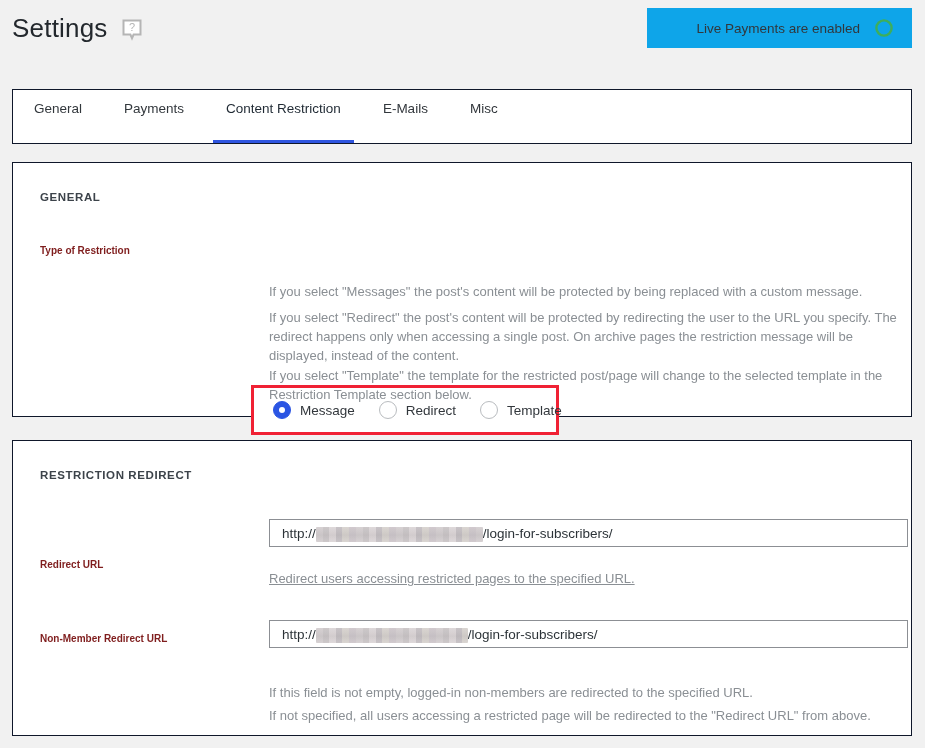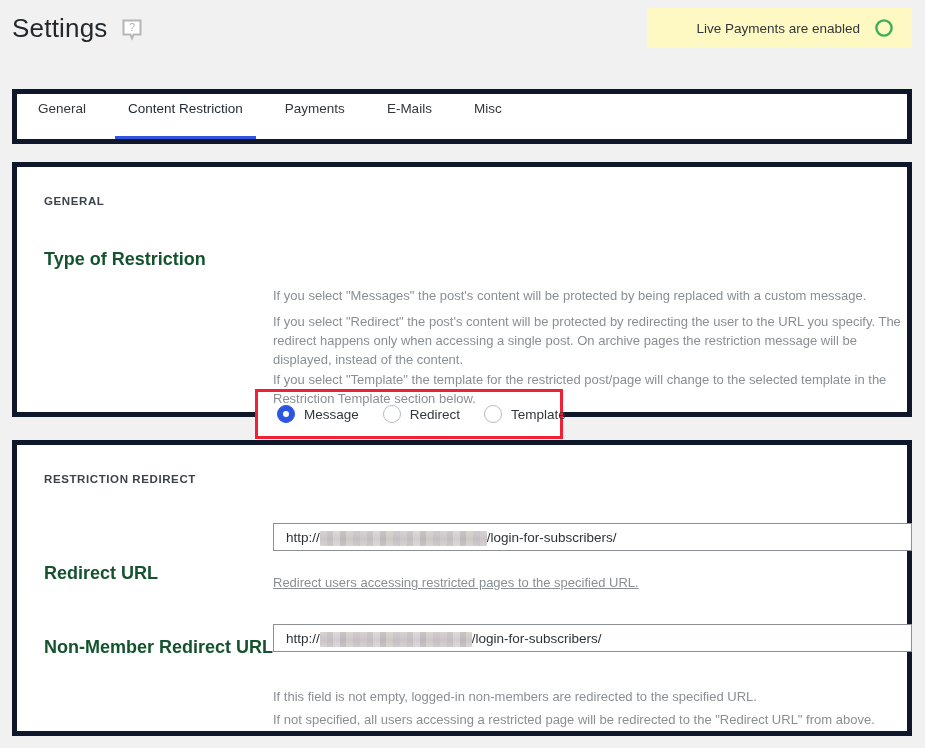--- a/index.html
+++ b/index.html
@@ -21,32 +21,32 @@
     display: flex; align-items: center; gap: 10px;
   }
   .page-title {
     font-size: 26px; font-weight: 400; color: #23282d; letter-spacing: .2px; text-align: right;
   }
   .help-icon { display: block; width: 28px; height: 28px; margin-top: 4px; }
 
   .live-badge {
     position: absolute; right: 13px; top: 8px;
     height: 40px; min-width: 265px;
-    background: #fef9c3;
+    background: #0ea5e9;
     display: flex; align-items: center; justify-content: flex-end;
     gap: 14px; padding: 0 18px 0 22px;
   }
   .live-badge-text { font-size: 13.5px; color: #32373c; }
   .green-ring { display: block; width: 20px; height: 20px; }
 
   
   .card {
     position: absolute;
     background: #ffffff;
-    border: 5px solid #0f172a;
+    border: 1px solid #0f172a;
   }
   .tabs-card { left: 12px; top: 89px; width: 900px; height: 55px; }
   .tabs {
     display: flex; align-items: flex-end; height: 100%;
     padding-left: 21px;
   }
   .tab {
     position: relative;
     font-size: 13.5px; color: #32373c;
     padding: 0 0 16px 0; margin-right: 42px;
@@ -62,21 +62,21 @@
   .general-card { left: 12px; top: 162px; width: 900px; height: 255px; }
   .redirect-card { left: 12px; top: 440px; width: 900px; height: 296px; }
 
   .section-head {
     position: absolute; left: 27px;
     font-size: 11.5px; font-weight: 700; color: #3c434a;
     letter-spacing: .6px;
   }
   .field-label {
     position: absolute; left: 27px;
-    font-size: 18px; font-weight: 700; color: #14532d;
+    font-size: 10px; font-weight: 700; color: #7f1d1d;
   }
   .help-text {
     position: absolute; left: 256px;
     font-size: 13px; color: #8a8f94; line-height: 19px;
   }
 
   
   .radio-box {
     position: absolute; left: 238px; top: 222px;
     width: 308px; height: 50px;
@@ -156,25 +156,25 @@
         </svg>
       </span>
     </div>
   </div>
 
   <div class="card tabs-card">
     <div class="tabs">
       <div class="tab">
         <span>General</span>
       </div>
+      <div class="tab">
+        <span>Payments</span>
+      </div>
       <div class="tab active">
         <span>Content Restriction</span>
-      </div>
-      <div class="tab">
-        <span>Payments</span>
       </div>
       <div class="tab">
         <span>E-Mails</span>
       </div>
       <div class="tab">
         <span>Misc</span>
       </div>
     </div>
   </div>
 

